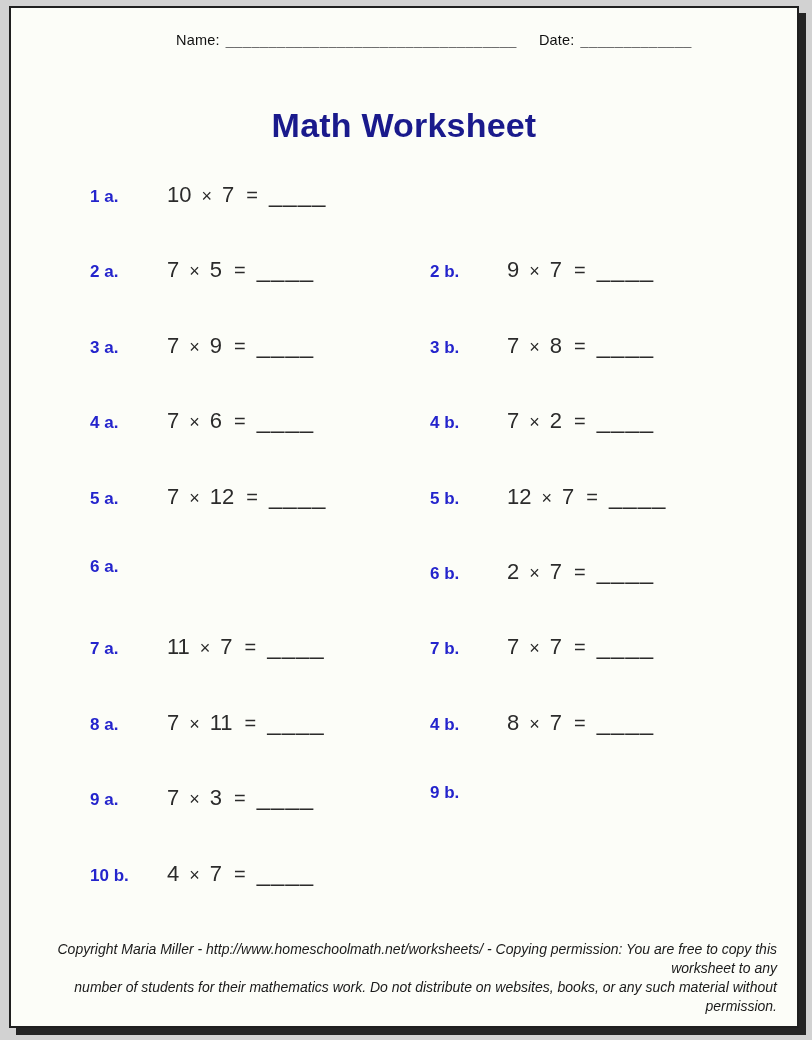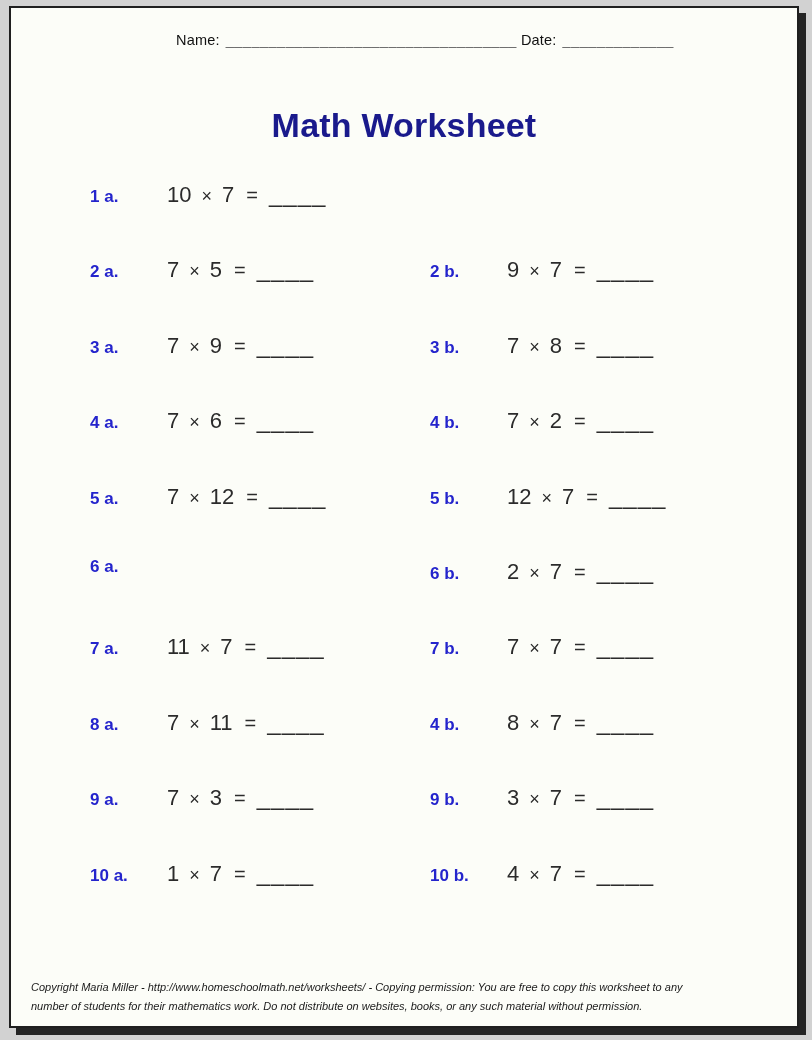--- a/index.html
+++ b/index.html
@@ -36,21 +36,21 @@
     color: #111;
   }
   .hdr-label { font-weight: normal; letter-spacing: 0.2px; }
   .hdr-line {
     font-weight: normal;
     color: var(--line-color);
     margin-left: 6px;
     letter-spacing: 0.5px;
     margin-top: 28px;
   }
-  .date-group { margin-left: 4px; }
+  .date-group { margin-left: 22px; }
   
   .title {
     position: absolute;
     top: 98px; left: 0; right: 0;
     text-align: center;
     font-size: 34px;
     font-weight: bold;
     color: var(--title-color);
     letter-spacing: 0.2px;
   }
@@ -82,23 +82,23 @@
     color: var(--text-color);
     white-space: nowrap;
   }
   .op   { font-size: 18px; margin: 0 10px; }
   .eq   { font-size: 20px; margin: 0 11px 0 12px; }
   .blank{ font-size: 24px; letter-spacing: 1px; color: var(--text-color); }
   
   .footer {
     position: absolute;
     bottom: 10px; left: 20px; right: 20px;
-    text-align: left;
+    text-align: right;
     font-style: italic;
-    font-size: 11px;
+    font-size: 14px;
     line-height: 19px;
     color: #1a1a1a;
   }
 </style>
 </head>
 <body>
 
 <div class="sheet">
 
   <div class="header-row">
@@ -183,28 +183,23 @@
           <span class="pexpr"><span>8</span><span class="op">×</span><span>7</span><span class="eq">=</span><span class="blank">____</span></span>
         </div>
       </div>
       <div class="prow">
         <div class="cell a">
           <span class="plabel">9 a.</span>
           <span class="pexpr"><span>7</span><span class="op">×</span><span>3</span><span class="eq">=</span><span class="blank">____</span></span>
         </div>
         <div class="cell b">
           <span class="plabel">9 b.</span>
-          <span class="pexpr"><span>3</span><span class="op">×</span><span>7</span><span class="eq">=</span><span class="blank">____</span></span>
-        </div>
-      </div>
-      <div class="prow">
-        <div class="cell a">
-          <span class="plabel">10 a.</span>
-          <span class="pexpr"><span>1</span><span class="op">×</span><span>7</span><span class="eq">=</span><span class="blank">____</span></span>
-        </div>
+        </div>
+      </div>
+      <div class="prow">
         <div class="cell b">
           <span class="plabel">10 b.</span>
           <span class="pexpr"><span>4</span><span class="op">×</span><span>7</span><span class="eq">=</span><span class="blank">____</span></span>
         </div>
       </div>
     </div>
 
   <div class="footer">
     <div>Copyright Maria Miller - http://www.homeschoolmath.net/worksheets/ - Copying permission: You are free to copy this worksheet to any</div>
     <div>number of students for their mathematics work. Do not distribute on websites, books, or any such material without permission.</div>

